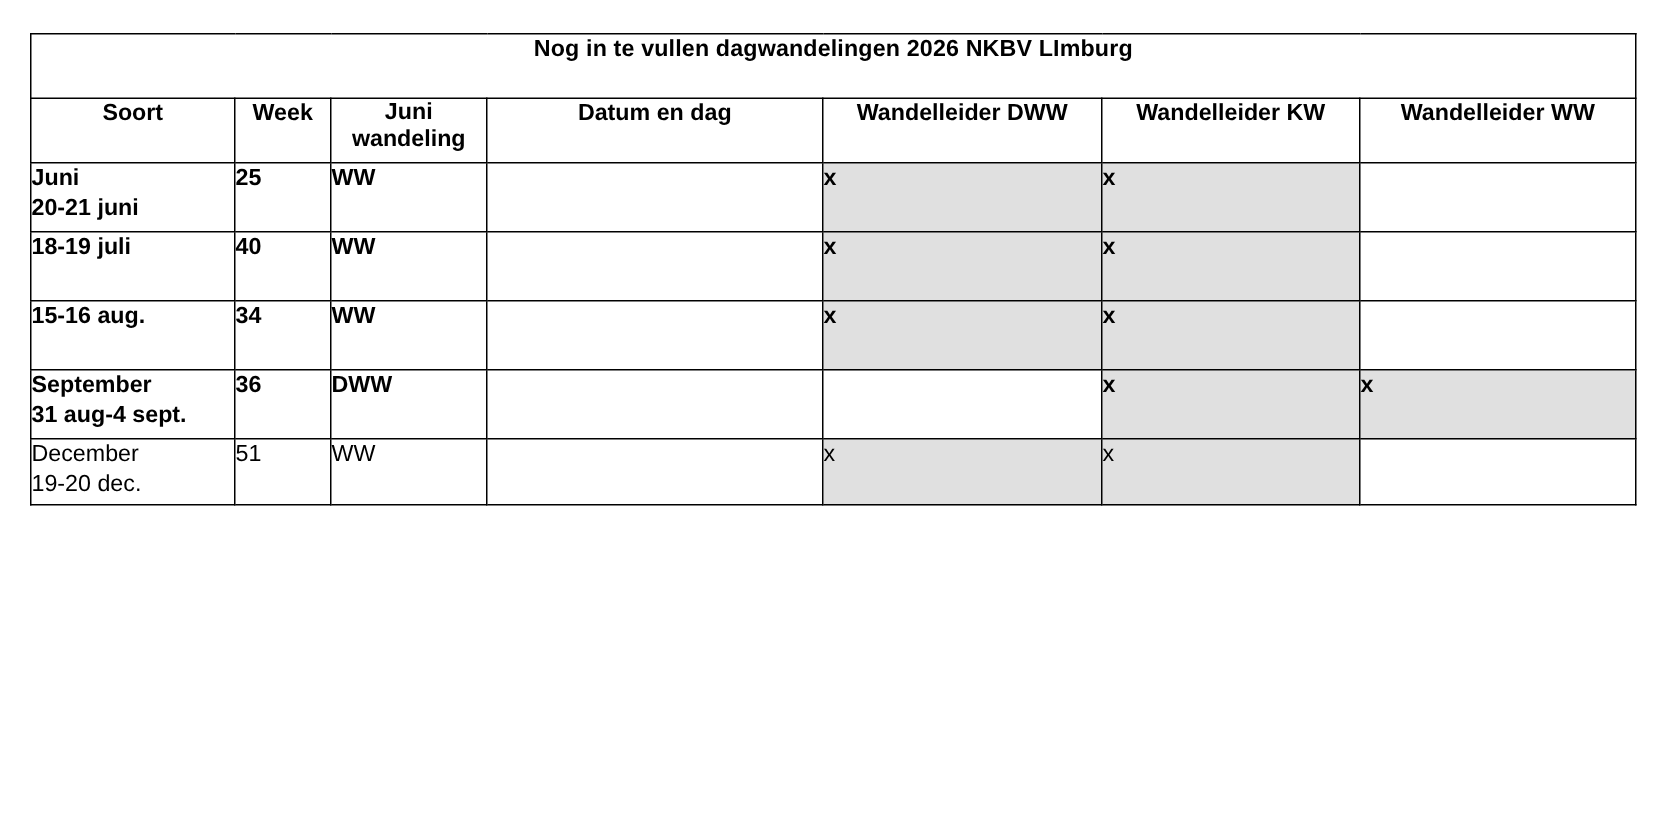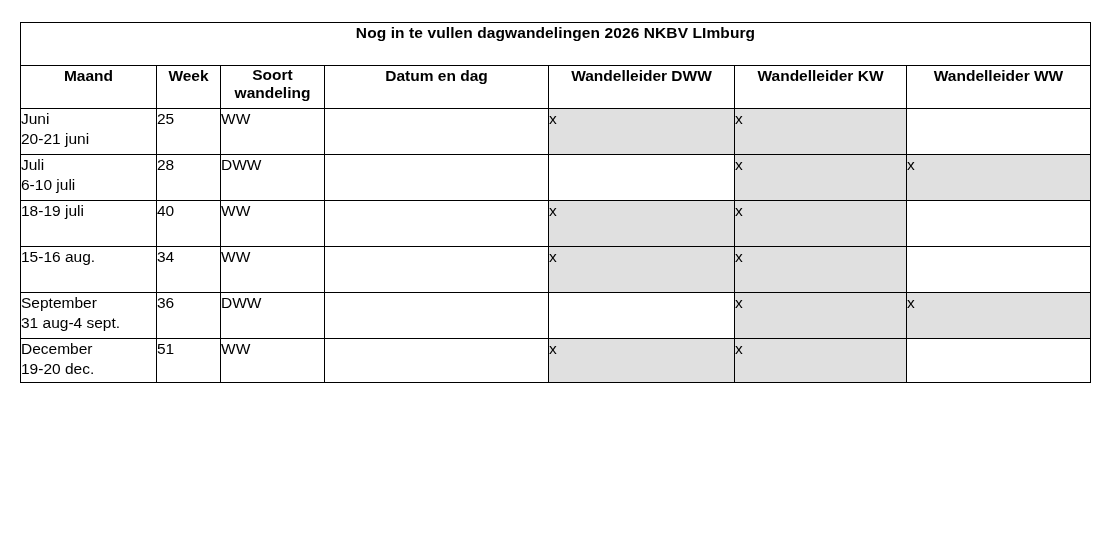--- a/index.html
+++ b/index.html
@@ -80,21 +80,21 @@
     white-space: pre-line;
     padding: 5px 6px 5px 8px;
   }
   .mark-cell {
     padding: 4px 6px 4px 8px;
     font-size: 15px;
   }
   .shaded {
     background: #e0e0e0;
   }
-  .row-h-tall { height: 46px; }
+  .row-h-tall { height: 46px; font-weight: bold; }
   .row-h-std  { height: 44px; }
 </style>
 </head>
 <body>
 
 <div id="page">
   <div class="table-wrap">
     <table class="schedule">
       <colgroup>
         <col class="c-maand">
@@ -103,50 +103,40 @@
         <col class="c-datum">
         <col class="c-dww">
         <col class="c-kw">
         <col class="c-ww">
       </colgroup>
       <tbody>
         <tr>
           <td class="title-cell" colspan="7">Nog in te vullen dagwandelingen 2026 NKBV LImburg</td>
         </tr>
         <tr>
-          <td class="head-cell">Maand</td>
+          <td class="head-cell">Soort</td>
           <td class="head-cell">Week</td>
-          <td class="head-cell two-line">Soort wandeling</td>
+          <td class="head-cell two-line">Juni wandeling</td>
           <td class="head-cell">Datum en dag</td>
           <td class="head-cell">Wandelleider DWW</td>
           <td class="head-cell">Wandelleider KW</td>
           <td class="head-cell">Wandelleider WW</td>
         </tr>
 
         <tr class="row-h-tall">
           <td class="maand-cell">Juni
  20-21 juni</td>
           <td class="cell-pad">25</td>
           <td class="cell-pad">WW</td>
           <td class="cell-pad"></td>
           <td class="mark-cell shaded">x</td>
           <td class="mark-cell shaded">x</td>
           <td class="mark-cell"></td>
         </tr>
 
-        <tr class="row-h-tall">
-          <td class="maand-cell">Juli
-6-10 juli</td>
-          <td class="cell-mid">28</td>
-          <td class="cell-pad">DWW</td>
-          <td class="cell-pad"></td>
-          <td class="mark-cell"></td>
-          <td class="mark-cell shaded">x</td>
-          <td class="mark-cell shaded">x</td>
-        </tr>
 
         <tr class="row-h-tall">
           <td class="maand-cell">18-19  juli</td>
           <td class="cell-mid">40</td>
           <td class="cell-pad">WW</td>
           <td class="cell-pad"></td>
           <td class="mark-cell shaded">x</td>
           <td class="mark-cell shaded">x</td>
           <td class="mark-cell"></td>
         </tr>

